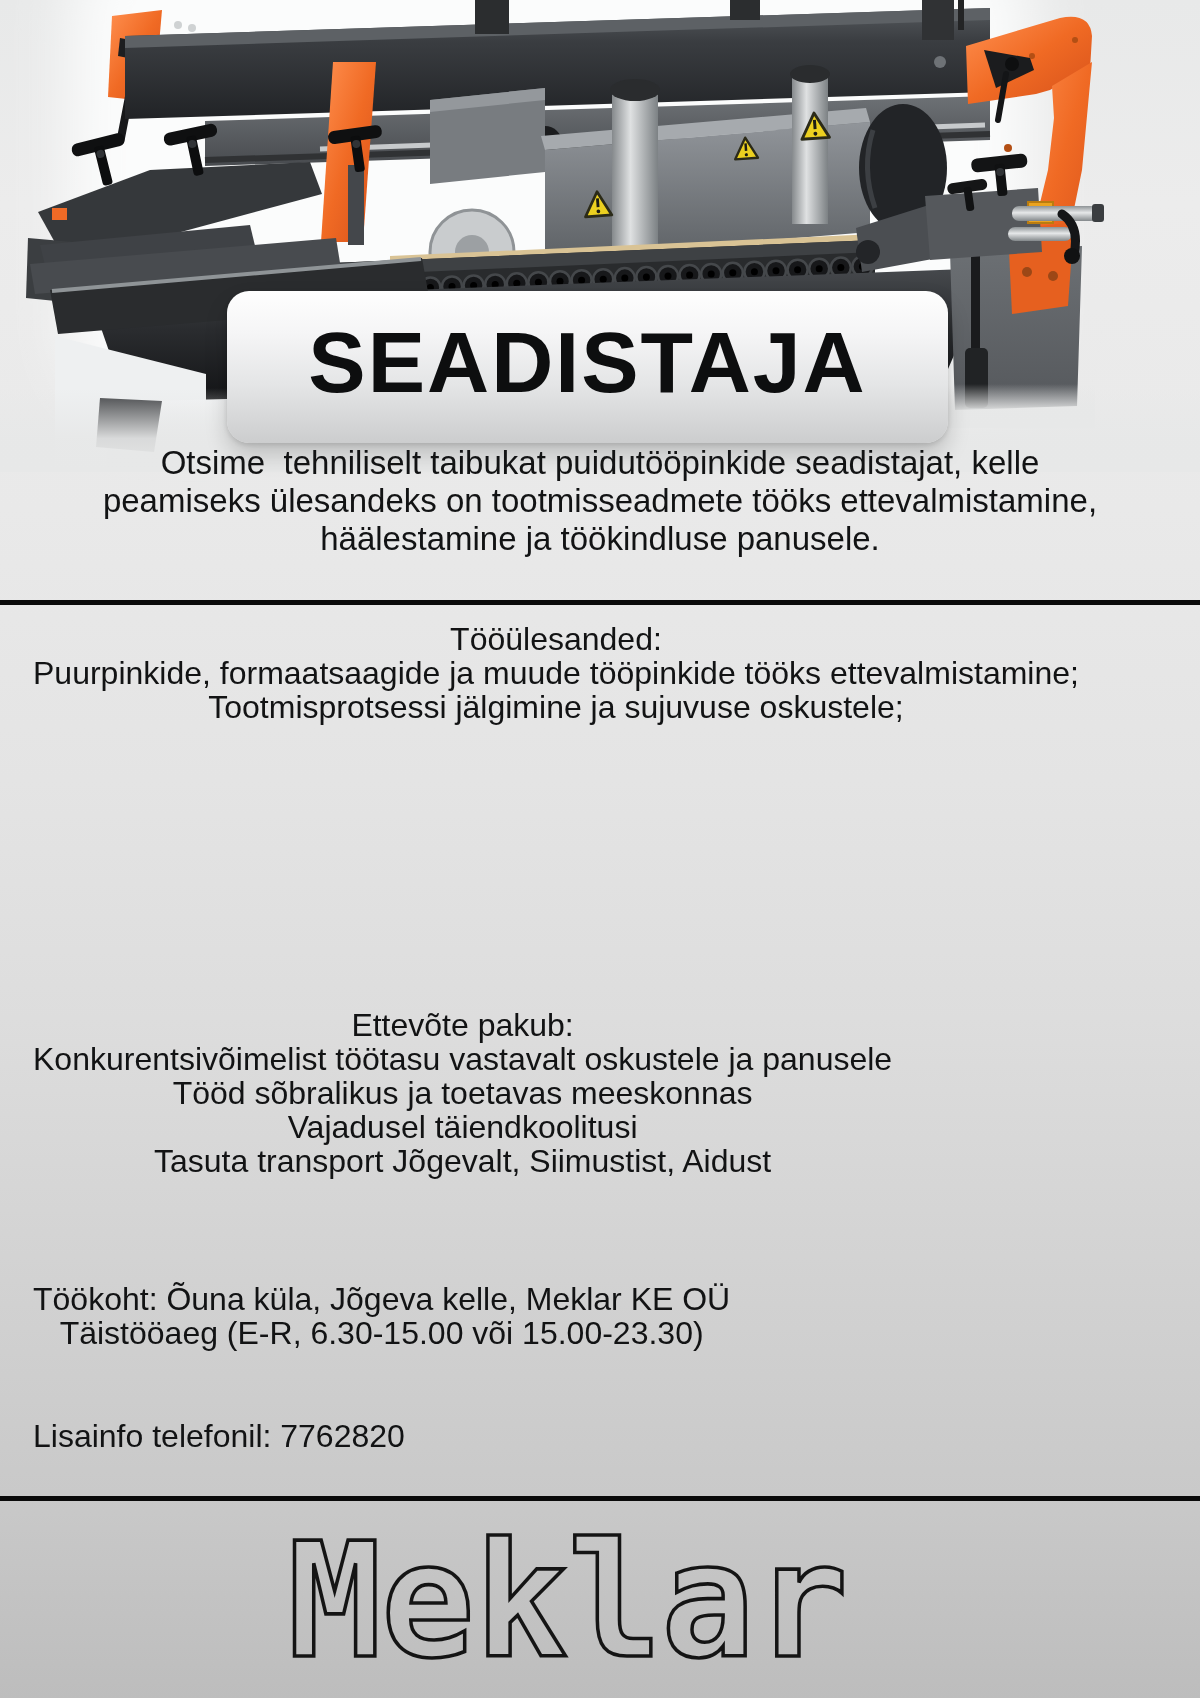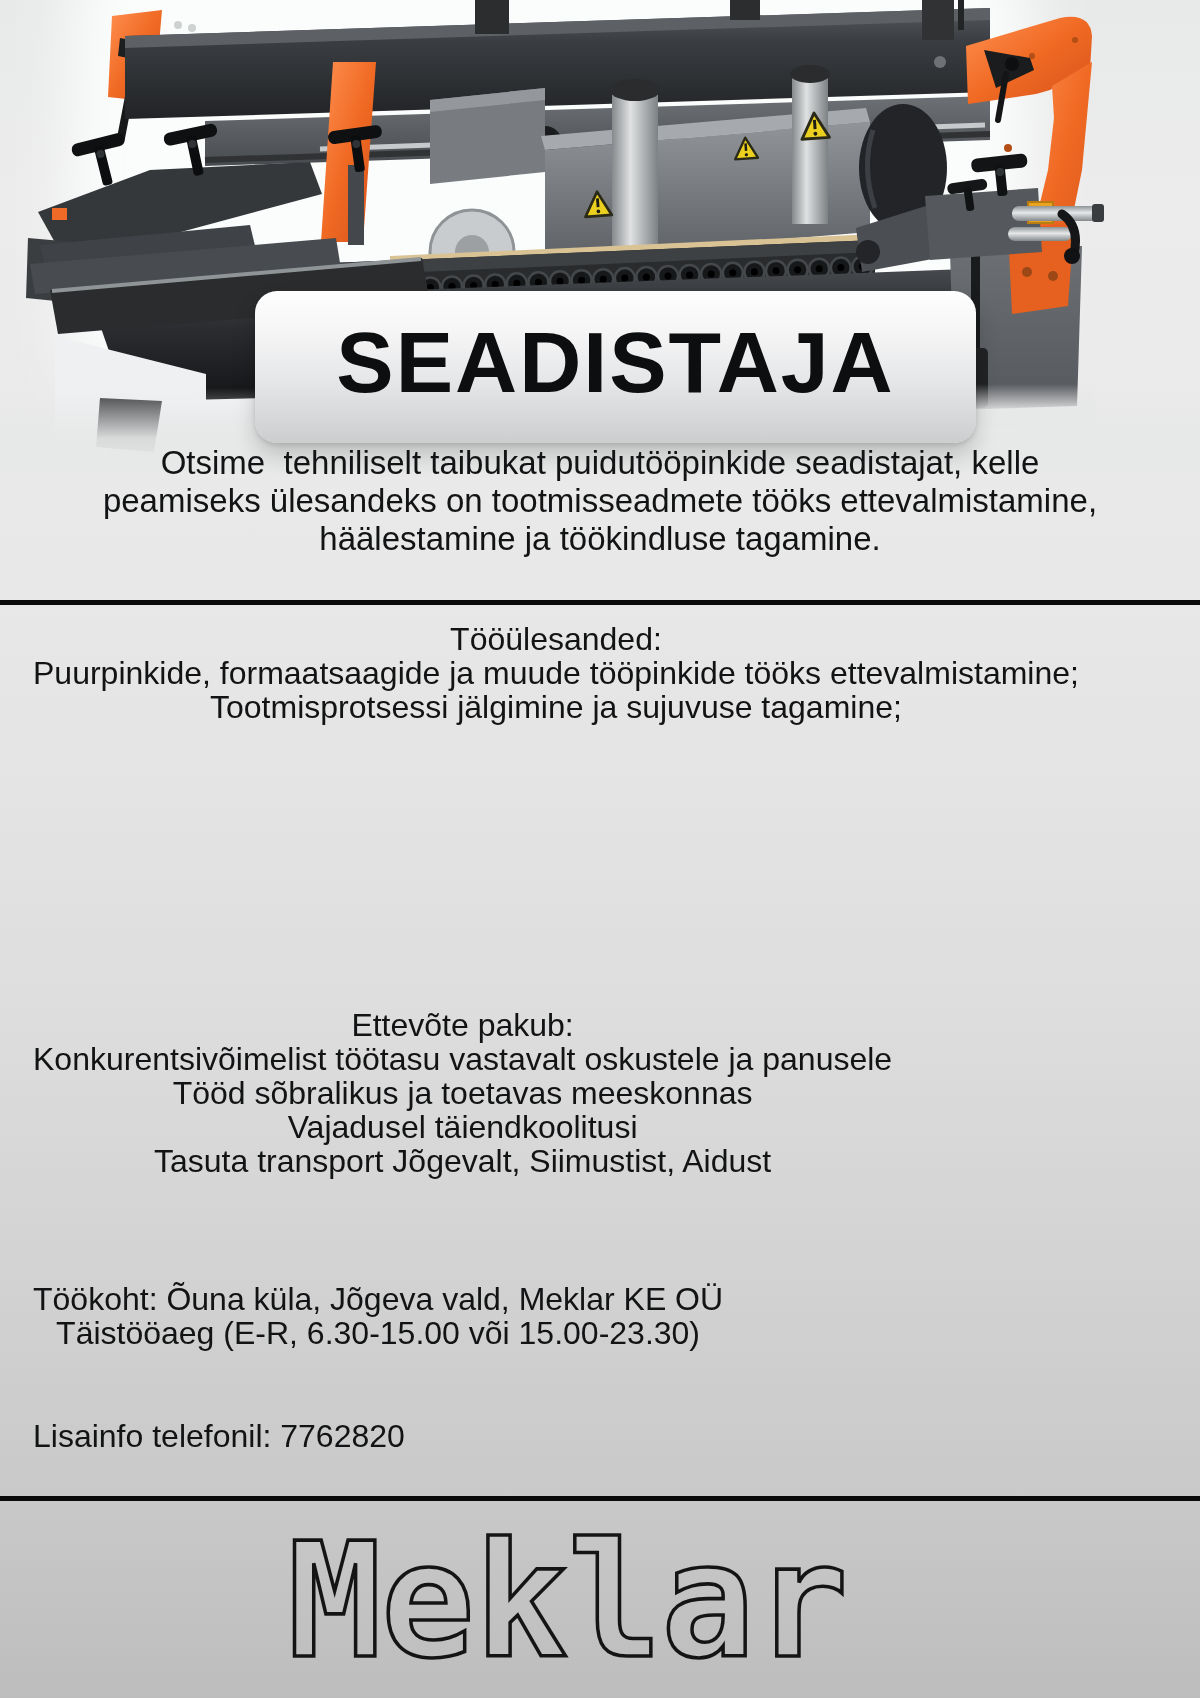--- a/index.html
+++ b/index.html
@@ -8,21 +8,21 @@
     font-family:"Liberation Sans", sans-serif;color:#121314;
     background:
       radial-gradient(ellipse 680px 330px at 545px 185px, rgba(251,252,252,.96), rgba(251,252,252,0) 72%),
       linear-gradient(180deg,#e8e9e9 0%,#ececec 12%,#e9e9e9 30%,#e4e4e4 46%,#dddddd 60%,#d3d3d3 74%,#c9c9c9 88%,#bdbdbd 100%);
   }
   .machine-svg{position:absolute;left:0;top:0;}
   .title-box{
     position:absolute;left:227px;top:291px;width:721px;height:152px;border-radius:22px;
     background:linear-gradient(180deg,#fefefe 0%,#f5f5f6 28%,#e4e5e6 62%,#cccdce 100%);
     box-shadow:0 12px 22px rgba(0,0,0,.18), 0 2px 5px rgba(0,0,0,.12);
-    display:flex;align-items:center;justify-content:center;margin-left:28px;
+    display:flex;align-items:center;justify-content:center;
   }
   .title-box h1{margin:0;font-size:86px;font-weight:bold;letter-spacing:2px;color:#0d0e0f;transform:translateY(-5px);white-space:pre;}
   .intro{position:absolute;left:0;top:444px;width:1200px;text-align:center;font-size:33px;line-height:38px;}
   .intro div{white-space:pre-wrap;}
   .rule{position:absolute;left:0;width:1200px;height:5px;background:#0a0a0a;}
   #rule-top{top:600px}
   #rule-bottom{top:1496px}
   .block{position:absolute;left:33px;font-size:32px;line-height:34px;}
   .block div{white-space:pre-wrap;text-align:center;}
   #block-0{top:622px}
@@ -338,42 +338,42 @@
     </g>
   </svg>
 
   <div class="title-box">
     <h1>SEADISTAJA</h1>
   </div>
 
   <div class="intro">
     <div>Otsime  tehniliselt taibukat puidutööpinkide seadistajat, kelle</div>
     <div>peamiseks ülesandeks on tootmisseadmete tööks ettevalmistamine,</div>
-    <div>häälestamine ja töökindluse tagamine.</div>
+    <div>häälestamine ja töökindluse panusele.</div>
   </div>
 
   <div class="rule" id="rule-top"></div>
 
   <div class="block" id="block-0">
     <div>Tööülesanded:</div>
     <div>Puurpinkide, formaatsaagide ja muude tööpinkide tööks ettevalmistamine;</div>
-    <div>Tootmisprotsessi jälgimine ja sujuvuse tagamine;</div>
+    <div>Tootmisprotsessi jälgimine ja sujuvuse oskustele;</div>
   </div>
 
 
   <div class="block" id="block-2">
     <div>Ettevõte pakub:</div>
     <div>Konkurentsivõimelist töötasu vastavalt oskustele ja panusele</div>
     <div>Tööd sõbralikus ja toetavas meeskonnas</div>
     <div>Vajadusel täiendkoolitusi</div>
     <div>Tasuta transport Jõgevalt, Siimustist, Aidust</div>
   </div>
 
   <div class="block" id="block-3">
-    <div>Töökoht: Õuna küla, Jõgeva vald, Meklar KE OÜ</div>
+    <div>Töökoht: Õuna küla, Jõgeva kelle, Meklar KE OÜ</div>
     <div>Täistööaeg (E-R, 6.30-15.00 või 15.00-23.30)</div>
   </div>
 
   <div class="block" id="block-4">
     <div>Lisainfo telefonil: 7762820</div>
   </div>
 
   <div class="rule" id="rule-bottom"></div>
 
   <svg class="logo" width="640" height="165" viewBox="0 0 640 165">

